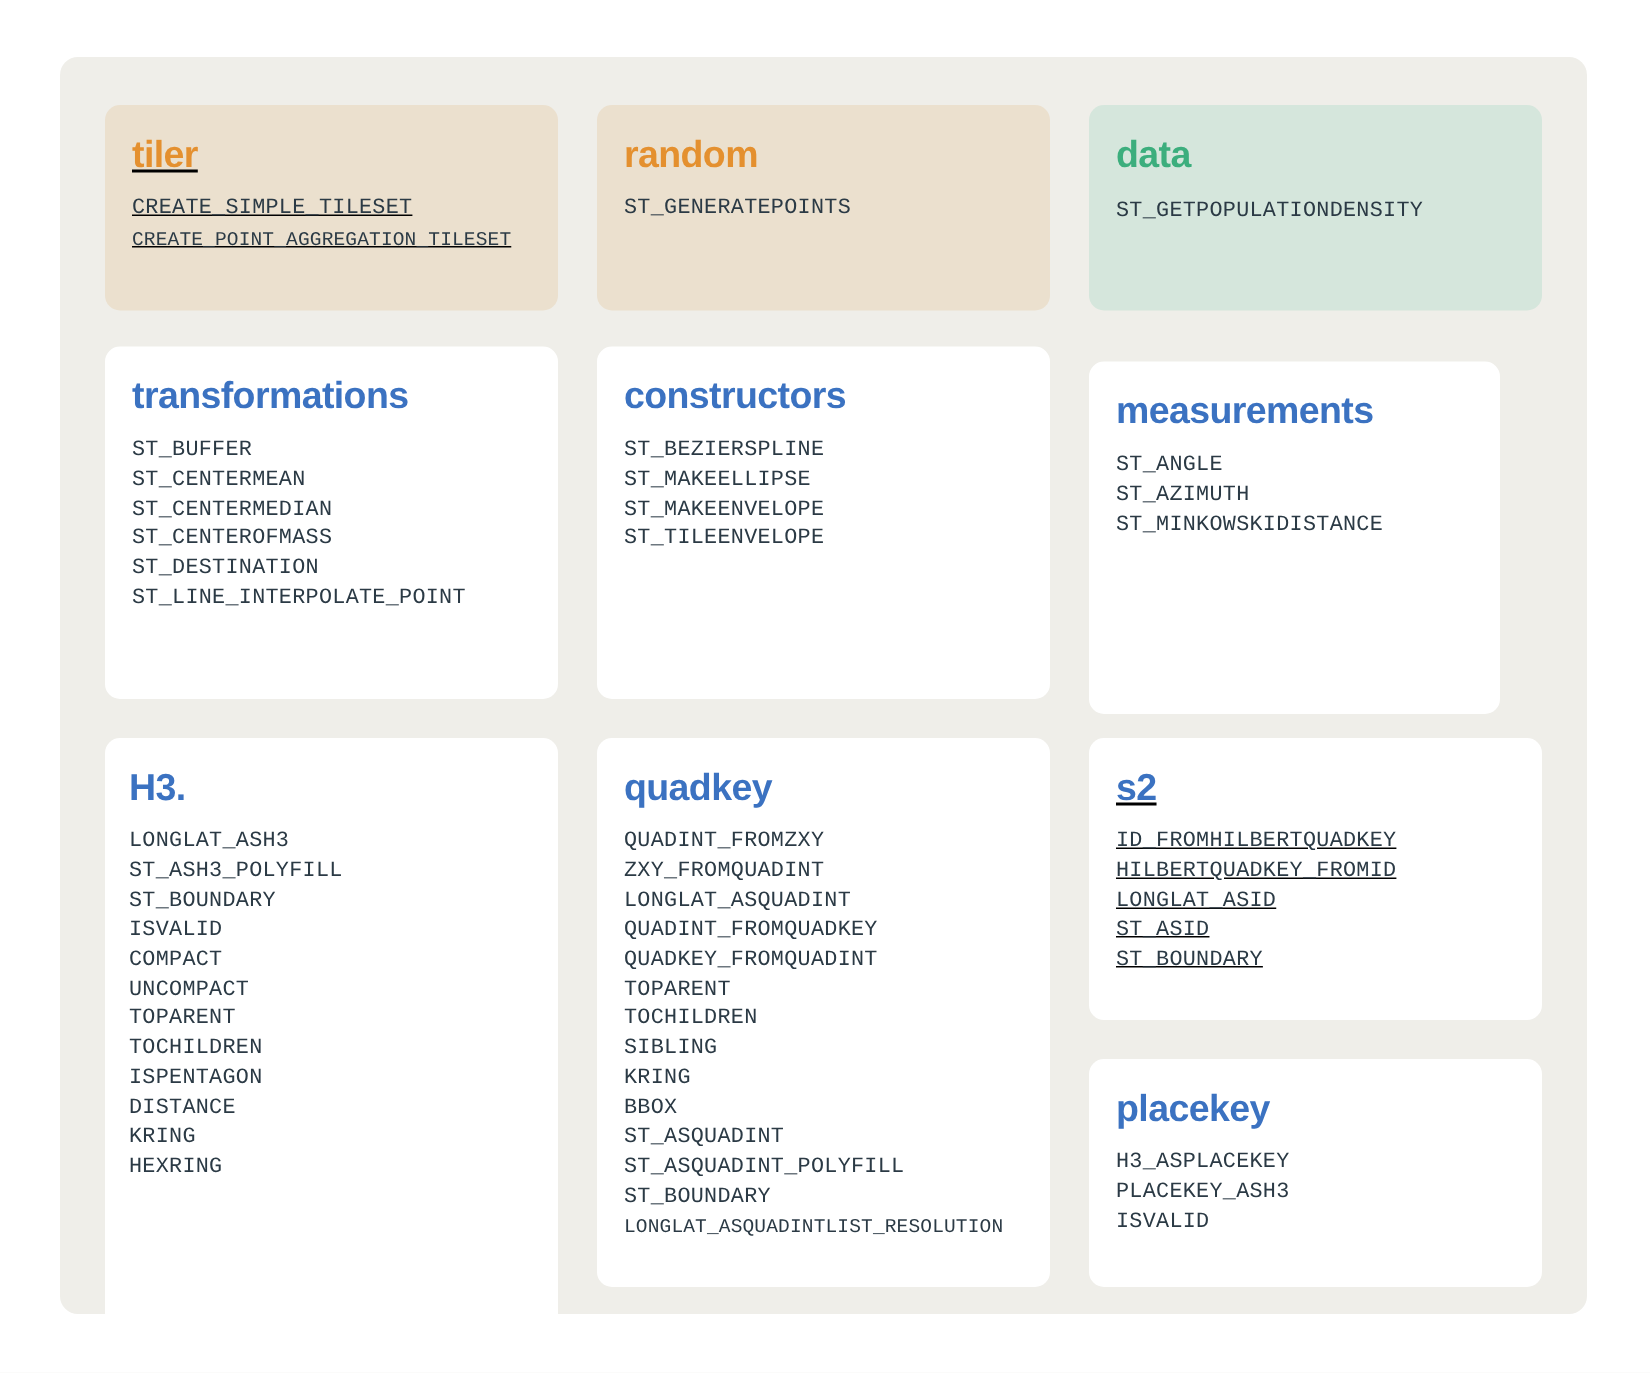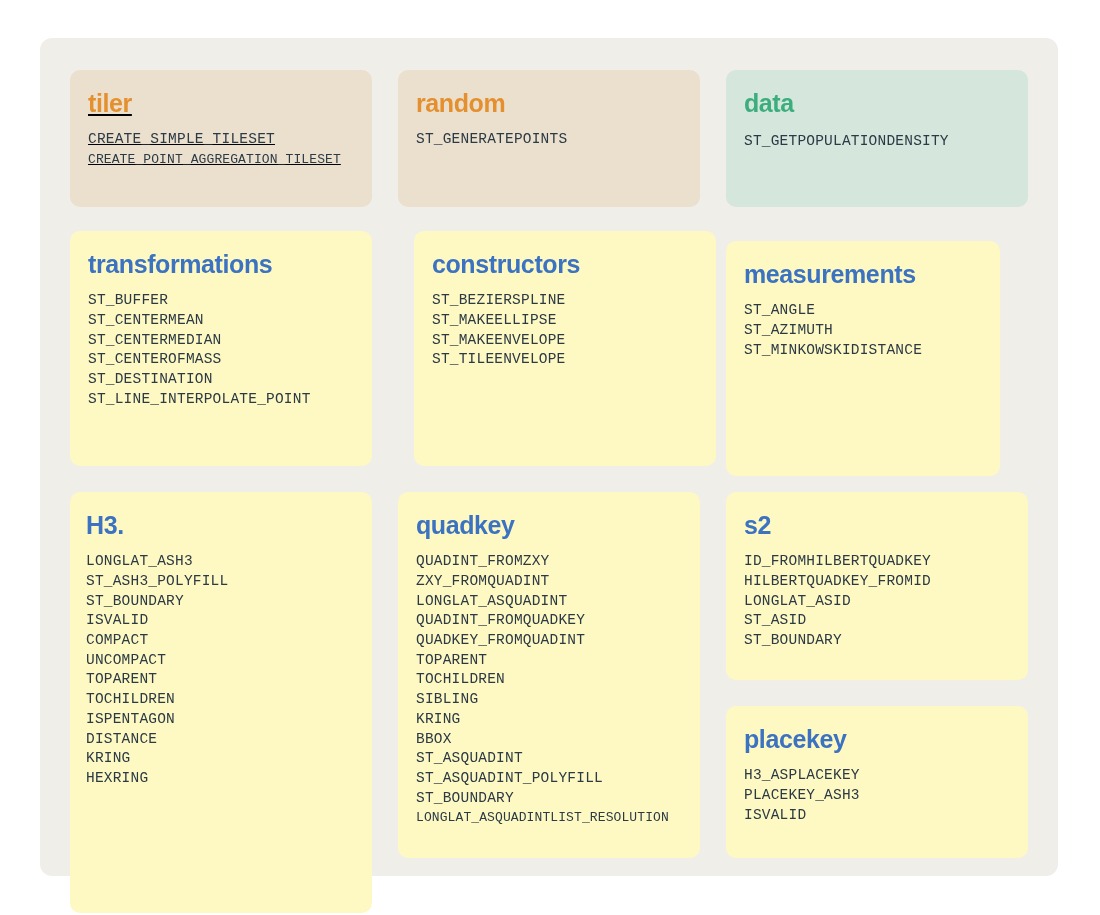--- a/index.html
+++ b/index.html
@@ -26,21 +26,21 @@
   }
 
   
   .card {
     position: absolute;
     border-radius: 10px;
     box-sizing: border-box;
     padding: 20px 18px 16px 18px;
     overflow: hidden;
   }
-  .card.blue  { background: #fef9c3; }
+  .card.blue  { background: #ffffff; }
   .card.tan   { background: #ebe0ce; }
   .card.mint  { background: #d5e6dc; }
 
   .card-title {
     font-family: "Liberation Sans", sans-serif;
     font-weight: 700;
     font-size: 25px;
     line-height: 1.05;
     letter-spacing: -0.4px;
     margin: 0 0 14px 0;
@@ -68,27 +68,27 @@
   }
 
   
   #card-tiler        { left: 30px;  top: 32px;  width: 302px; height: 137px; text-decoration: underline; }
   #card-random       { left: 358px; top: 32px;  width: 302px; height: 137px; }
   #card-data         { left: 686px; top: 32px;  width: 302px; height: 137px; }
   #card-data .card-title { margin-bottom: 16px; }
 
   
   #card-transformations { left: 30px;  top: 193px; width: 302px; height: 235px; }
-  #card-constructors    { left: 358px; top: 193px; width: 302px; height: 235px; margin-left: 16px; }
+  #card-constructors    { left: 358px; top: 193px; width: 302px; height: 235px; }
   #card-measurements    { left: 686px; top: 203px; width: 274px; height: 235px; }
 
   
   #card-h3       { left: 30px;  top: 454px; width: 302px; height: 421px; padding-left: 16px; }
   #card-quadkey  { left: 358px; top: 454px; width: 302px; height: 366px; }
-  #card-s2       { left: 686px; top: 454px; width: 302px; height: 188px; }
+  #card-s2       { left: 686px; top: 454px; width: 302px; height: 188px; text-decoration: underline; }
   #card-placekey { left: 686px; top: 668px; width: 302px; height: 152px; }
 </style>
 </head>
 <body>
 
 <div id="board">
 
   <div class="card tan" id="card-tiler">
     <h2 class="card-title t-orange">tiler</h2>
     <ul class="fn-list">

